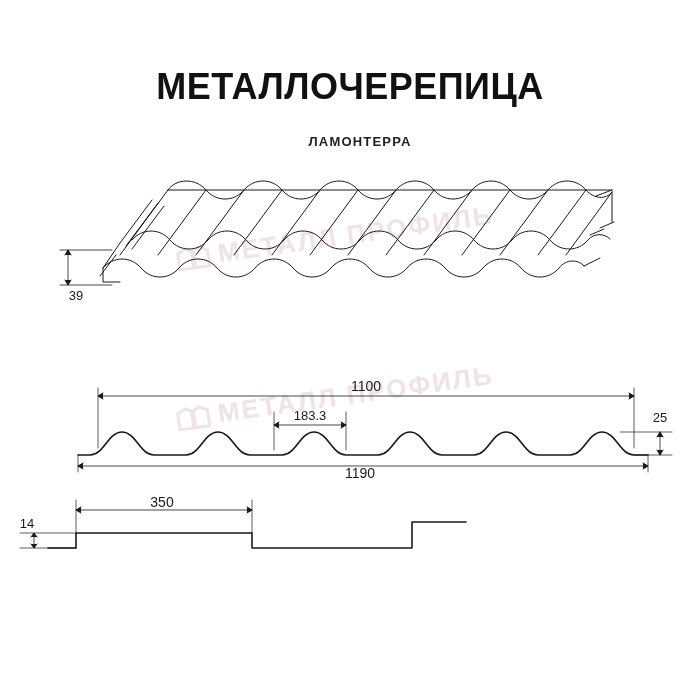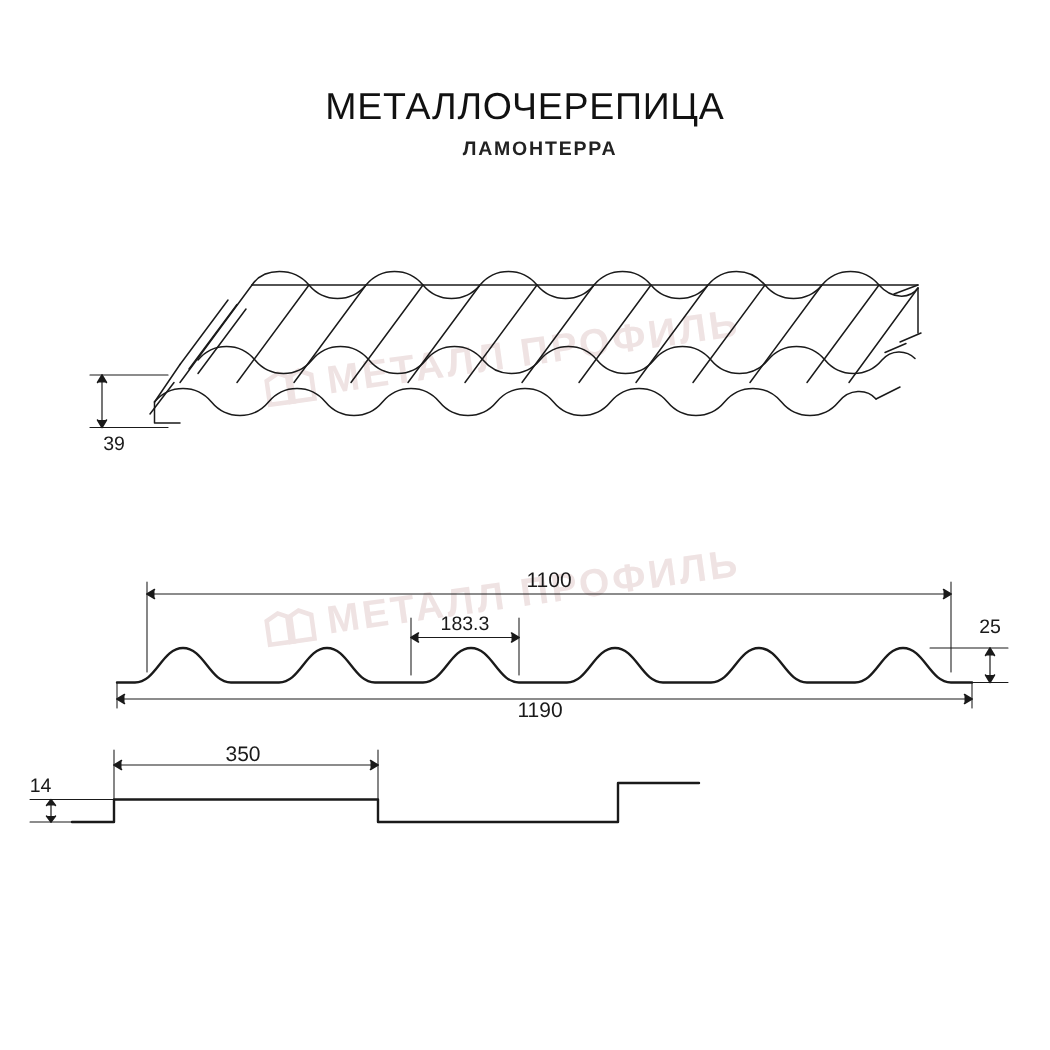--- a/index.html
+++ b/index.html
@@ -21,28 +21,29 @@
     height: 700px;
   }
   .title-block {
     position: absolute;
     left: 0;
     top: 58px;
     width: 700px;
     text-align: center;
   }
   .title {
-    font-size: 25px;
-    font-weight: normal;
+    font-size: 36px;
+    font-weight: bold;
     letter-spacing: 0.5px;
     color: #111111;
     line-height: 1.05;
+    margin-top: 10px;
   }
   .subtitle {
-    margin-top: 7px;
+    margin-top: 28px;
     font-size: 13px;
     font-weight: bold;
     letter-spacing: 1.2px;
     color: #222222;
     padding-left: 20px;
   }
   .drawing {
     position: absolute;
     left: 0;
     top: 0;

